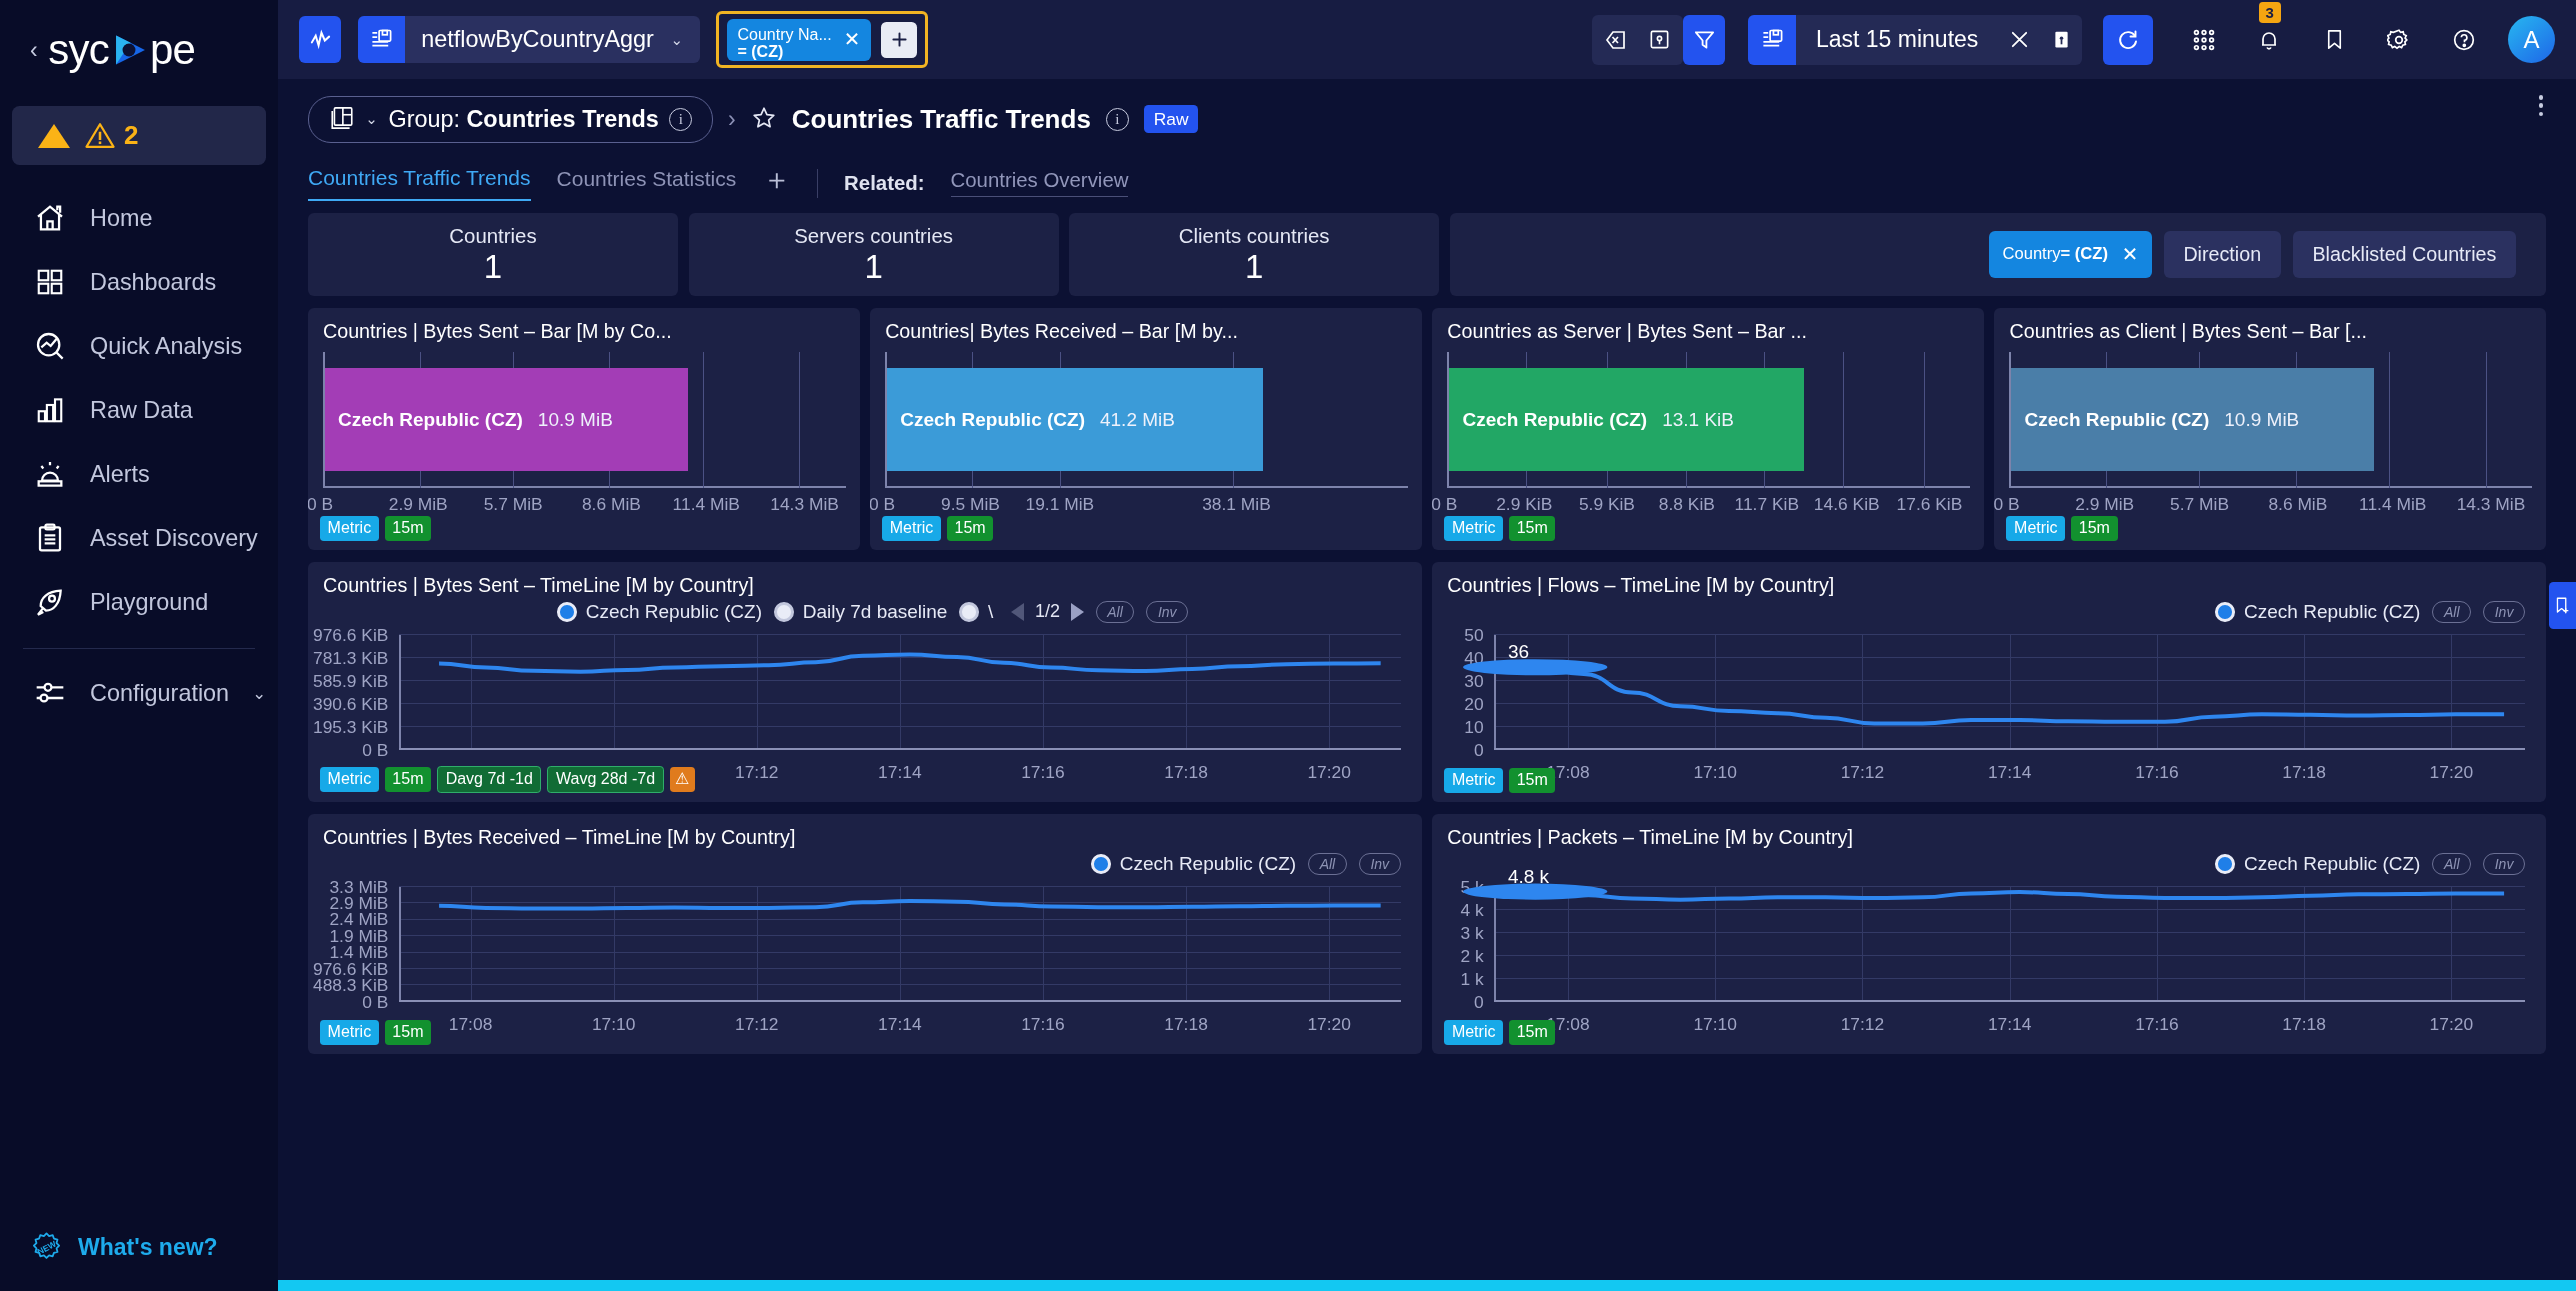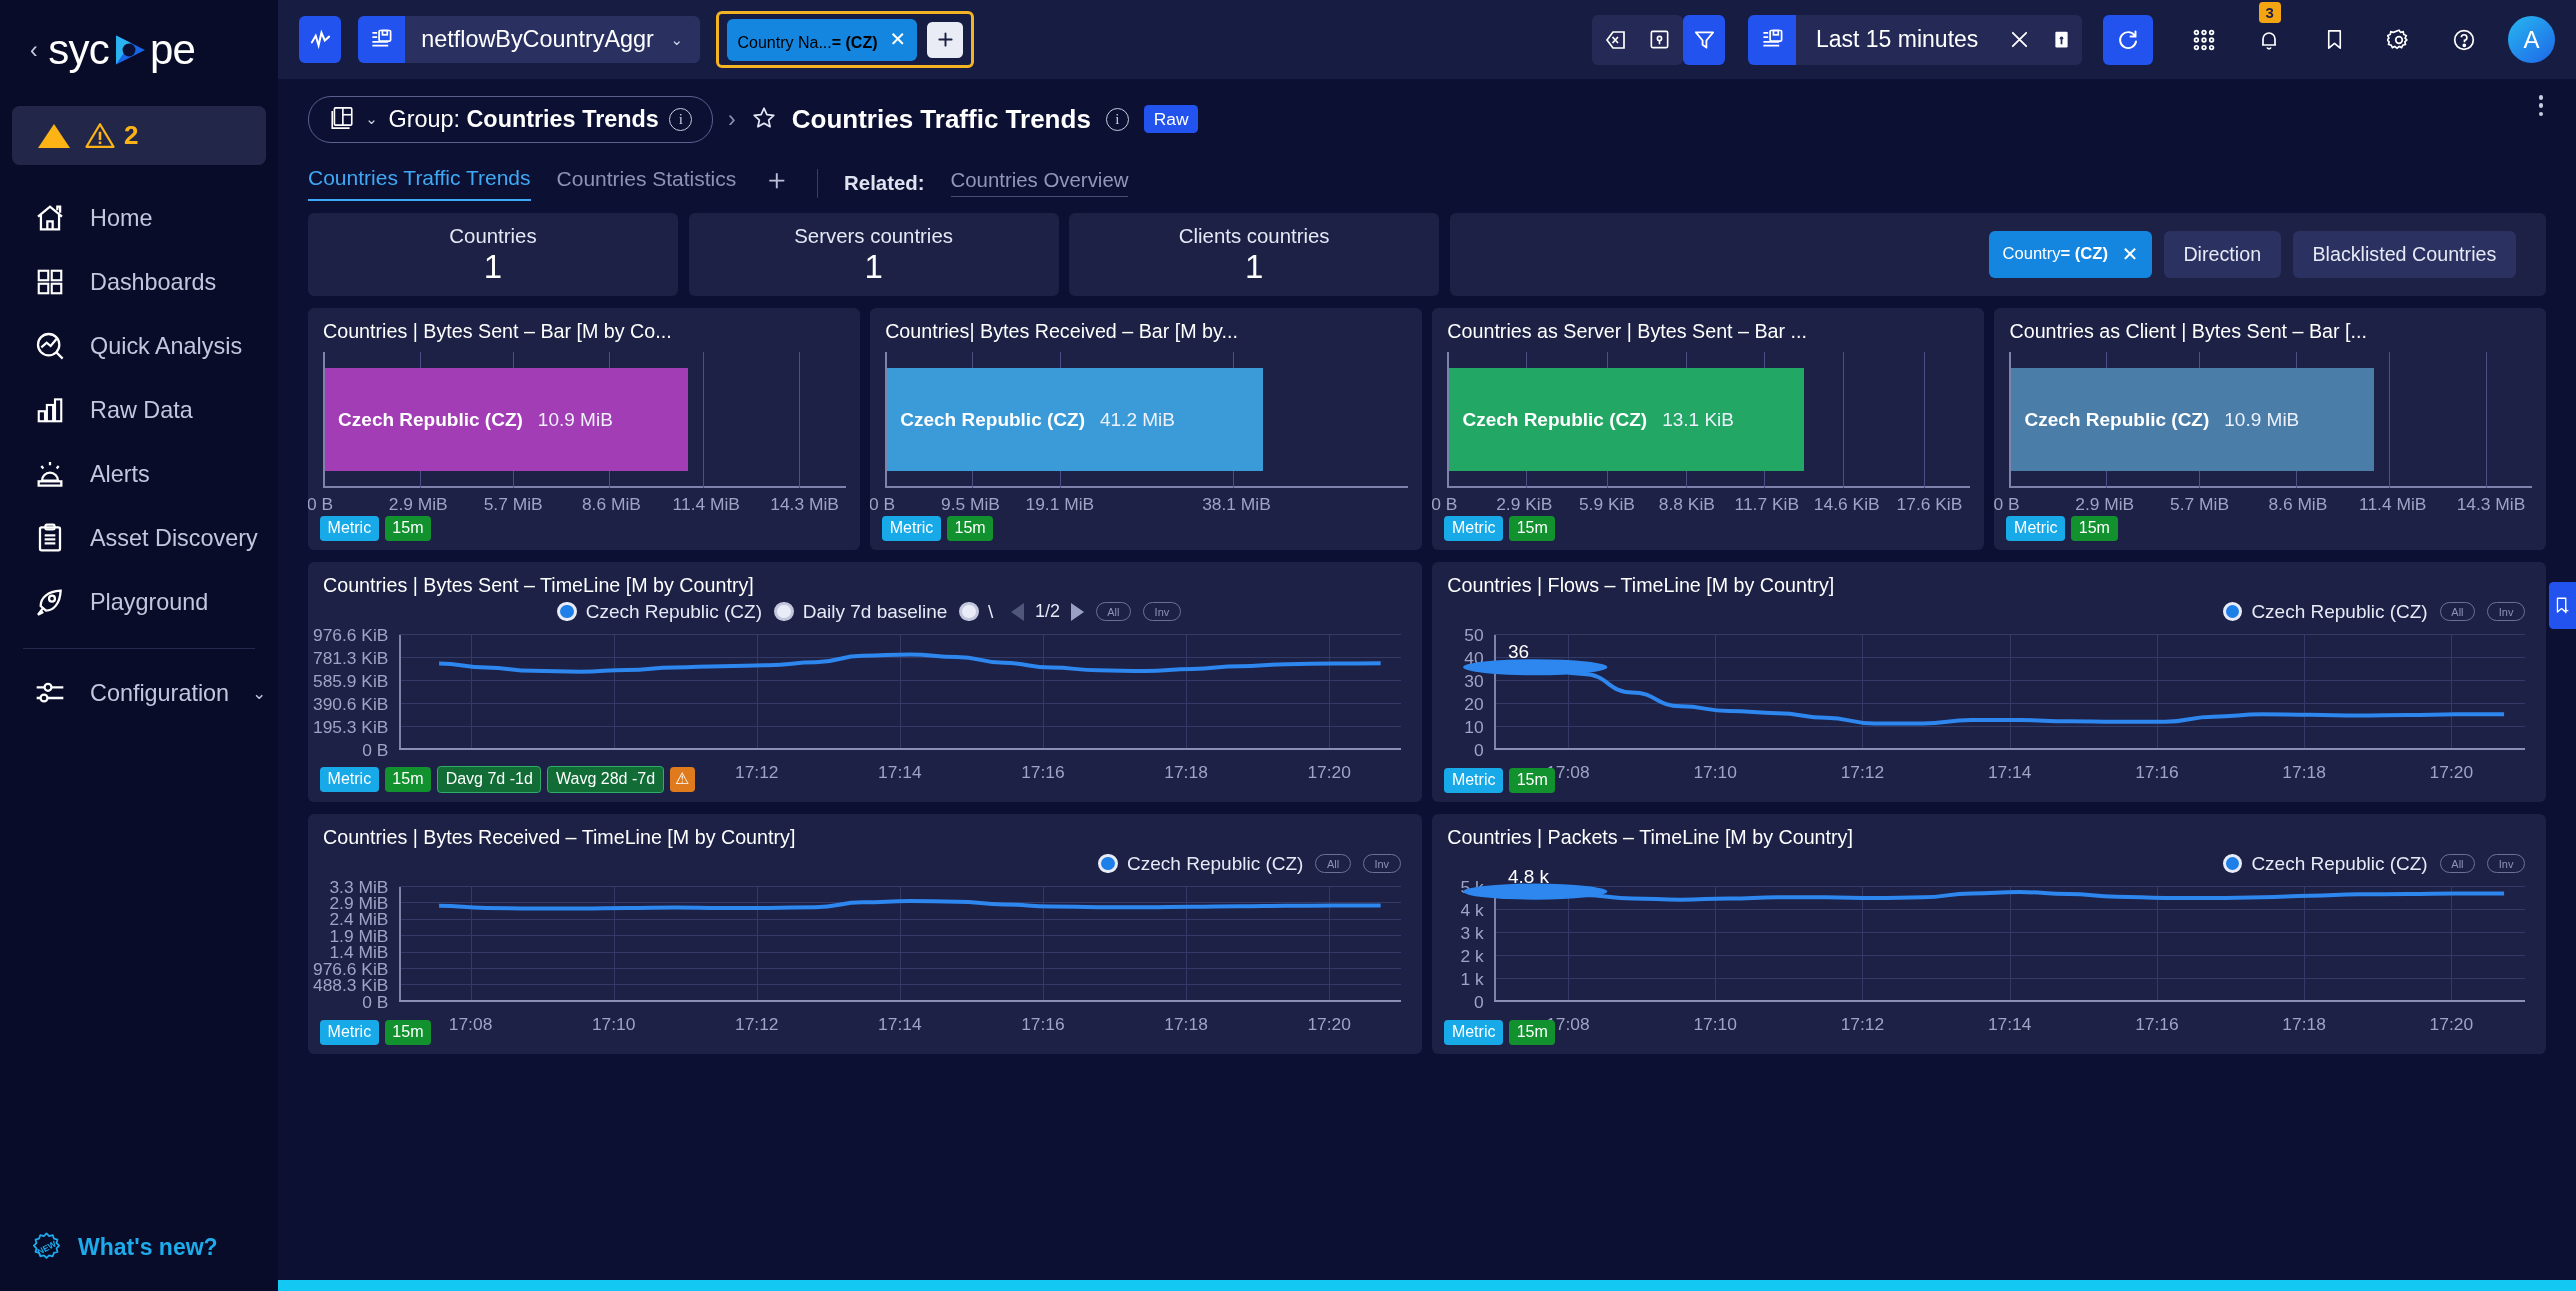--- a/index.html
+++ b/index.html
@@ -69,21 +69,21 @@
   .ds-pill-chev { padding-right: 16.6px; font-size: 15px; color: #d6daea; }
 
   .filter-outline {
     margin-left: 16.6px; height: 57px; border: 3px solid #f2b423; border-radius: 6px;
     display: flex; align-items: center; gap: 10.6px; padding: 0 7.6px;
   }
   .filter-chip {
     background: #1486e0; border-radius: 6px; height: 42px; display: flex; align-items: center;
     gap: 12px; padding: 0 10.6px; cursor: pointer;
   }
-  .filter-chip .txt { display: flex; flex-direction: row; line-height: 1.05; font-size: 16px; color: #000000; margin-top: 8px; }
+  .filter-chip .txt { display: flex; flex-direction: column; line-height: 1.05; font-size: 16px; color: #ffffff; margin-top: 8px; }
   .filter-chip .txt b { font-weight: 700; }
   .chip-x { font-size: 19.7px; color: #fff; font-weight: 300; }
   .plus-btn {
     width: 36px; height: 36px; background: #e9ecf5; border-radius: 5.3px; color: #1a1f45;
     display: flex; align-items: center; justify-content: center; font-size: 26px; font-weight: 300; cursor: pointer;
   }
 
   .topbar-spacer { flex: 1 1 auto; }
   .tb-icon { width: 42px; height: 42px; display: flex; align-items: center; justify-content: center; cursor: pointer; }
   .tb-group { height: 50px; background: #242a55; border-radius: 6px; display: flex; align-items: center; padding: 0 3px; gap: 1.5px; }
@@ -194,22 +194,22 @@
   .legend-dot { width: 19.7px; height: 19.7px; border-radius: 50%; flex: 0 0 19.7px; }
   .legend-dot.on { background: #1f7fe8; border: 3px solid #e9ecf7; }
   .legend-dot.off { background: #e9ecf7; border: 3px solid #c2c7dd; }
   .legend-lbl { font-size: 19px; color: #e7eaf6; white-space: nowrap; }
   .pager { display: flex; align-items: center; gap: 10.6px; margin-left: 6px; }
   .pg-arrow { width: 0; height: 0; cursor: pointer; }
   .pg-prev { border-top: 9px solid transparent; border-bottom: 9px solid transparent; border-right: 13px solid #515779; }
   .pg-next { border-top: 9px solid transparent; border-bottom: 9px solid transparent; border-left: 13px solid #9aa0c4; }
   .pg-num { font-size: 18px; color: #e4e7f4; }
   .rnd-btn {
-    border: 1.2px solid #6b7094; border-radius: 12px; font-size: 11px; color: #8d93b4;
-    padding: 2.3px 10.6px; cursor: pointer;
+    border: 1.2px solid #6b7094; border-radius: 12px; font-size: 14px; color: #8d93b4;
+    padding: 2.3px 10.6px; cursor: pointer; font-style: italic;
   }
   .peak-lbl { position: absolute; font-size: 19px; color: #ffffff; font-weight: 400; }
 
   .sidebar-tab {
     position: absolute; right: 0; top: 582px; width: 27px; height: 47px; background: #2353ef;
     border-top-left-radius: 4.5px; border-bottom-left-radius: 4.5px;
     display: flex; align-items: center; justify-content: center; cursor: pointer; z-index: 9;
   }
   .bottom-strip { position: absolute; left: 278px; right: 0; bottom: 0; height: 10.6px; background: #13c8f2; }
 </style>

